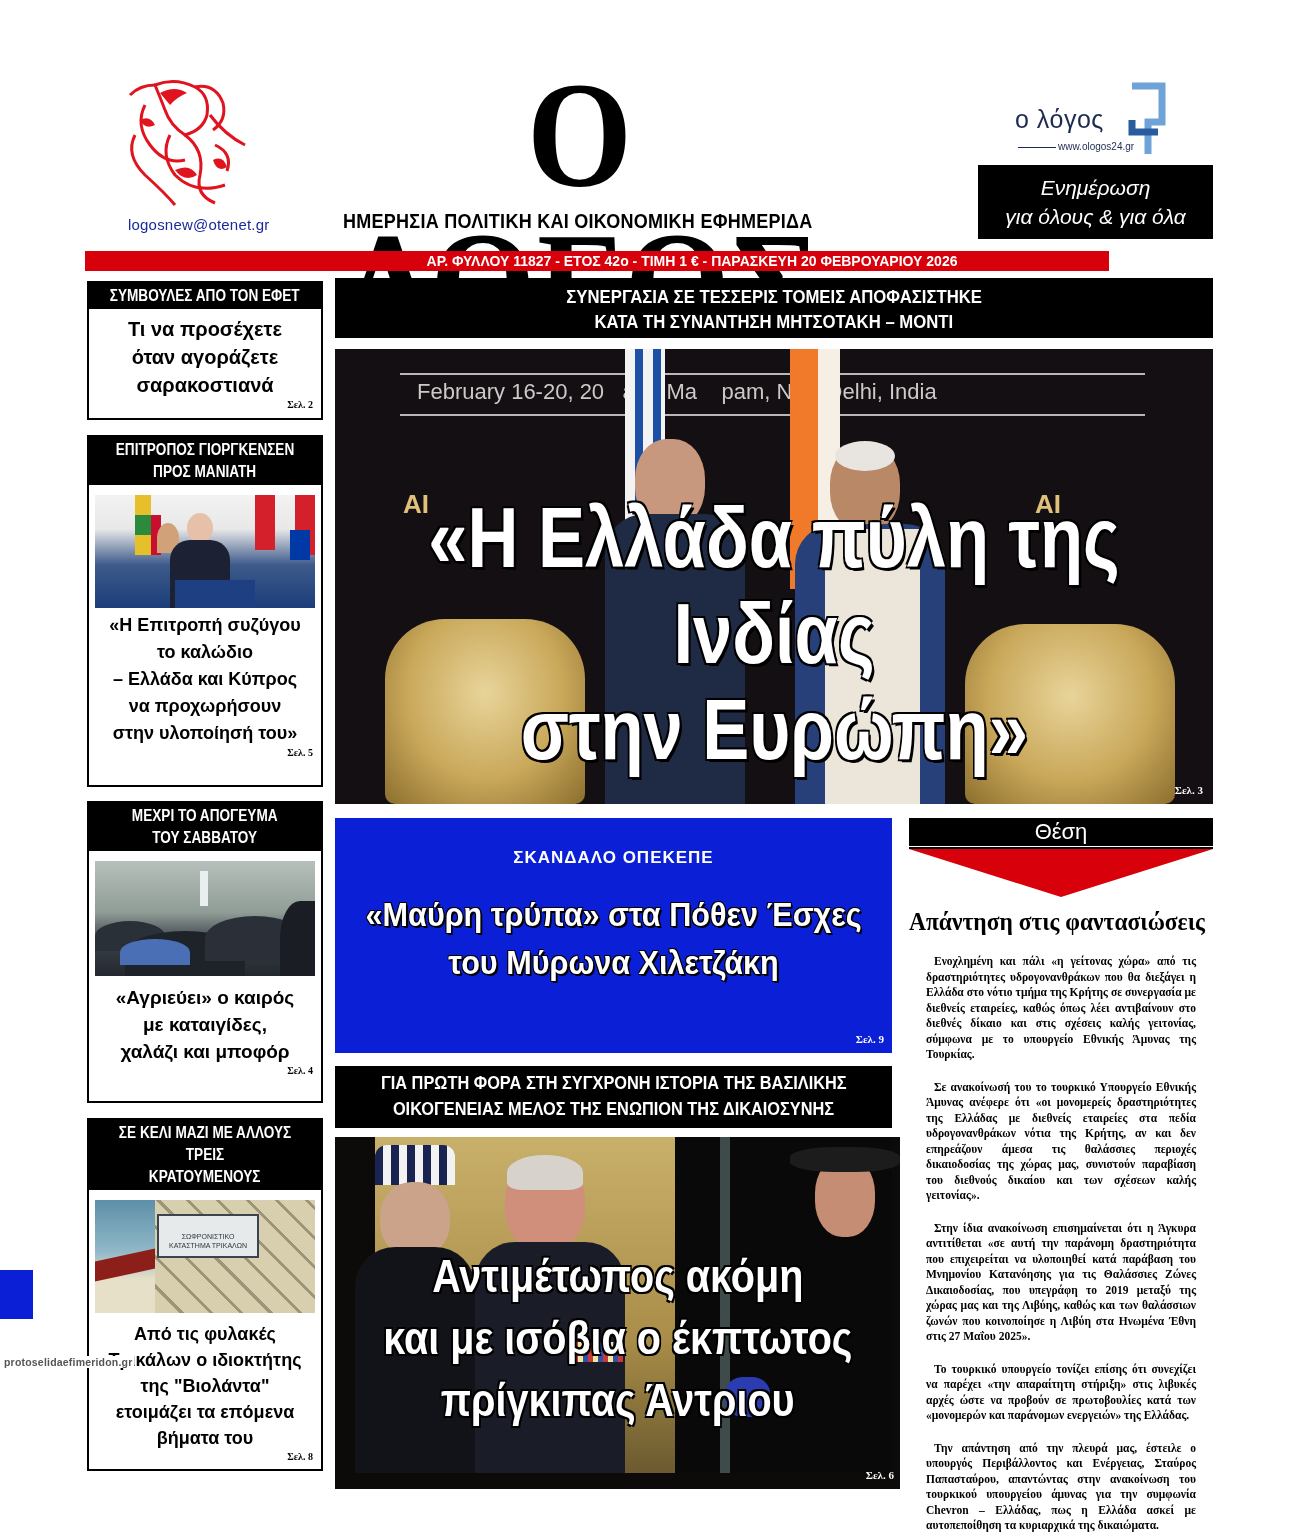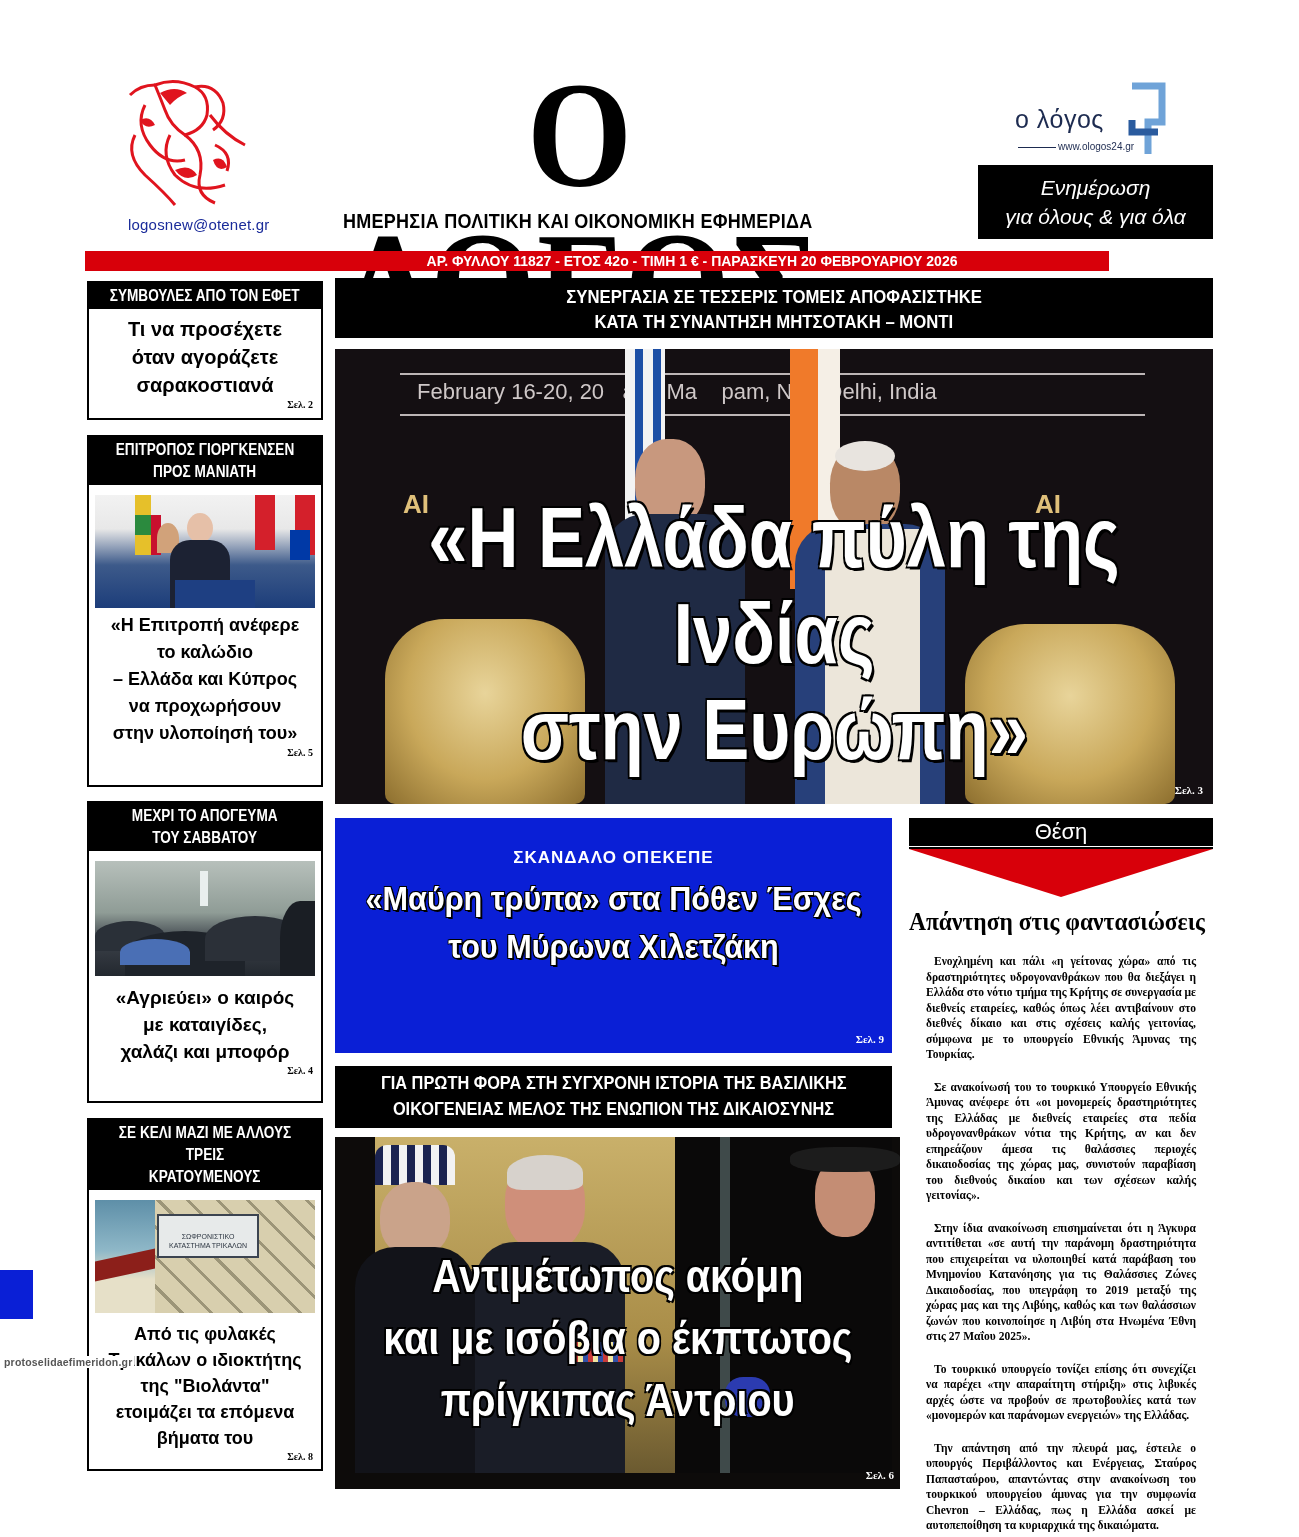--- a/index.html
+++ b/index.html
@@ -29,21 +29,21 @@
   
   .topkick { left:335px; top:278px; width:878px; height:60px; background:#000; color:#fff; text-align:center; font-weight:bold; font-size:19px; line-height:25px; padding-top:6px; box-sizing:border-box; }
   .topkick span { display:inline-block; transform:scaleX(0.88); }
   .mainphoto { left:335px; top:349px; width:878px; height:455px; overflow:hidden; background:#140f12; }
   .headline { position:absolute; left:0; width:100%; text-align:center; color:#fff; font-weight:bold; font-size:86px; line-height:96px; font-family:"Liberation Sans Narrow","Liberation Sans",sans-serif; text-shadow:3px 3px 0 #000, -2px -2px 0 #000, 2px -2px 0 #000, -2px 2px 0 #000; }
   .headline span { display:inline-block; transform:scaleX(0.82); }
   .pagelbl { position:absolute; color:#fff; font-family:"Liberation Serif", serif; font-weight:bold; font-size:11px; }
 
   .bluebox { left:335px; top:818px; width:557px; height:235px; background:#0a1fd6; color:#fff; text-align:center; }
   .bluebox .kick { font-weight:bold; font-size:17px; letter-spacing:1px; margin-top:30px; }
-  .bluebox .hl { font-weight:bold; font-size:34px; line-height:48px; margin-top:6px; text-shadow:2px 2px 0 #000, -1px -1px 0 #000, 1px -1px 0 #000, -1px 1px 0 #000; }
+  .bluebox .hl { font-weight:bold; font-size:34px; line-height:48px; margin-top:22px; text-shadow:2px 2px 0 #000, -1px -1px 0 #000, 1px -1px 0 #000, -1px 1px 0 #000; }
   .bluebox .hl span { display:inline-block; transform:scaleX(0.9); }
 
   .kick2 { left:335px; top:1066px; width:557px; height:62px; background:#000; color:#fff; text-align:center; font-weight:bold; font-size:19px; line-height:26px; padding-top:4px; box-sizing:border-box; }
   .kick2 span { display:inline-block; transform:scaleX(0.86); white-space:nowrap; }
   .princephoto { left:335px; top:1137px; width:557px; height:352px; overflow:hidden; background:#0d0b0a;padding-left:8px; }
   .hl2 { position:absolute; left:0; width:100%; text-align:center; color:#fff; font-weight:bold; font-size:46px; line-height:62px; font-family:"Liberation Sans", sans-serif; text-shadow:2px 2px 0 #000, -2px -2px 0 #000, 2px -2px 0 #000, -2px 2px 0 #000; }
   .hl2 span { display:inline-block; transform:scaleX(0.86); }
 
   
   .thesi { left:909px; top:818px; width:304px; height:28px; background:#000; color:#fff; text-align:center; font-size:22px; line-height:28px; }
@@ -124,21 +124,21 @@
     <div style="position:absolute;left:56px;top:20px;width:10px;height:40px;background:#c8102e;"></div>
     <div style="position:absolute;left:160px;top:0;width:20px;height:55px;background:#d4202b;"></div>
     <div style="position:absolute;left:200px;top:0;width:24px;height:60px;background:#d4202b;"></div>
     <div style="position:absolute;left:195px;top:35px;width:20px;height:30px;background:#0039a6;"></div>
     <div style="position:absolute;left:62px;top:28px;width:22px;height:30px;border-radius:50% 50% 0 0;background:#d1a27a;"></div>
     <div style="position:absolute;left:92px;top:18px;width:26px;height:30px;border-radius:50%;background:#e6c0a8;"></div>
     <div style="position:absolute;left:75px;top:45px;width:60px;height:68px;border-radius:20px 20px 0 0;background:#1c2233;"></div>
     <div style="position:absolute;left:80px;top:85px;width:80px;height:28px;background:#1e3f82;"></div>
   </div>
   <div class="bd" style="font-size:18px; line-height:27px;">
-    <div>«Η Επιτροπή ανέφερε</div>
+    <div>«Η Επιτροπή συζύγου</div>
     <div>το καλώδιο</div>
     <div>– Ελλάδα και Κύπρος</div>
     <div>να προχωρήσουν</div>
     <div>στην υλοποίησή του»</div>
   </div>
   <div class="pg">Σελ. 5</div>
 </div>
 
 <div class="abs sbox" style="top:801px; height:302px;">
   <div class="hd">

